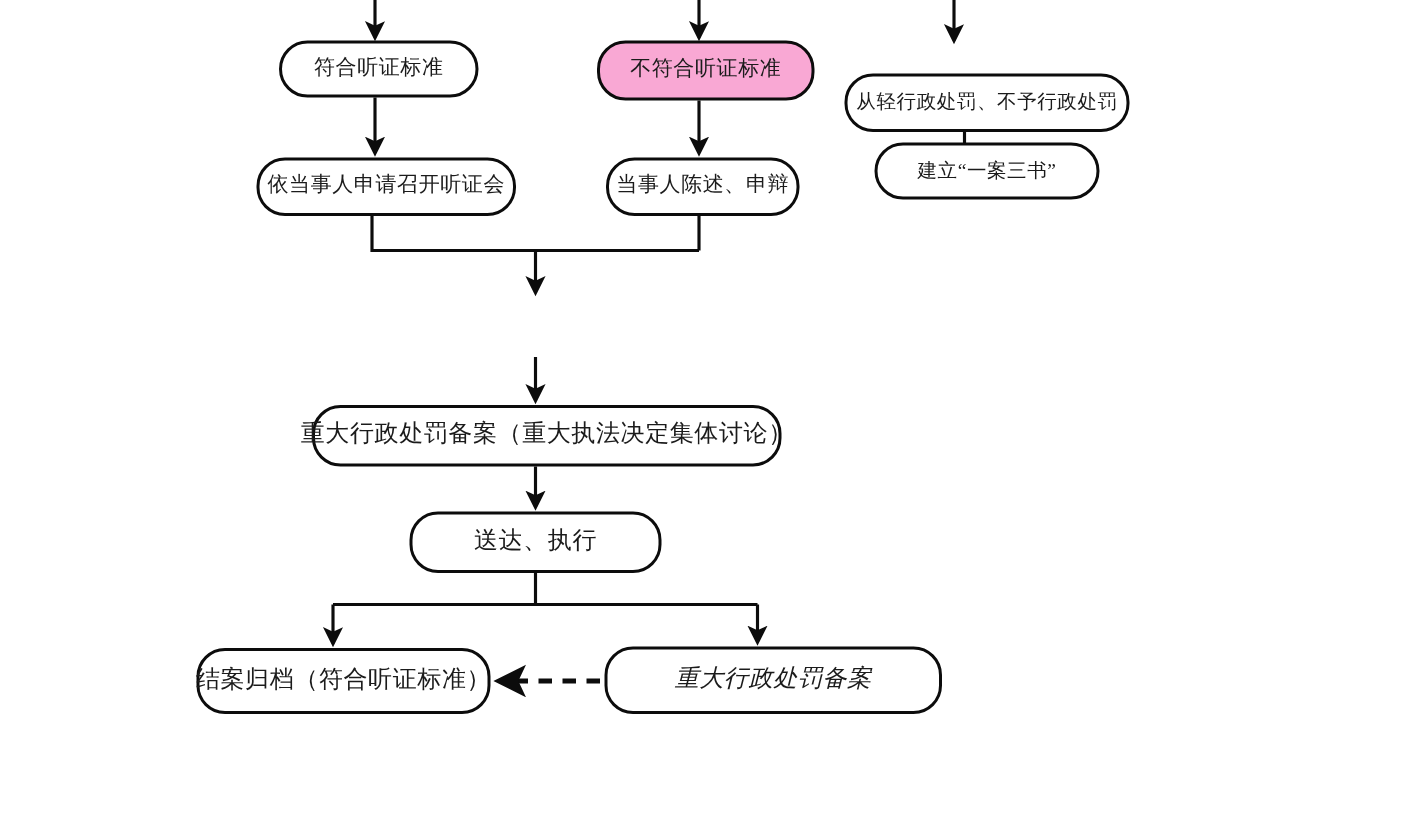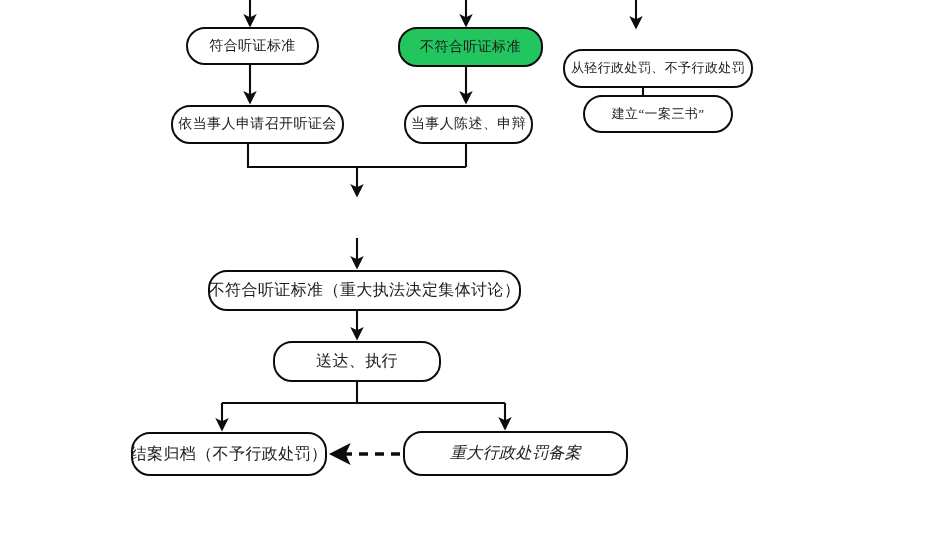--- a/index.html
+++ b/index.html
@@ -83,41 +83,41 @@
       <line x1="222" y1="403" x2="222" y2="429" marker-end="url(#arrowhead)"></line>
       <line x1="505" y1="403" x2="505" y2="428" marker-end="url(#arrowhead)"></line>
 
       <line x1="400" y1="454" x2="333" y2="454" stroke-width="3.4" stroke-dasharray="9 7" marker-end="url(#arrowhead-left)"></line>
     </g>
   </svg>
 
   <div class="node" style="left: 186px; top: 27px; width: 133px; height: 38px; font-size: 14px; border-color: rgb(12, 12, 12); background: rgb(255, 255, 255); color: rgb(27, 27, 27);">
     <span class="node-label">符合听证标准</span>
   </div>
-  <div class="node" style="left: 398px; top: 27px; width: 145px; height: 40px; font-size: 14px; border-color: rgb(12, 12, 12); background: #22c55e; color: rgb(27, 27, 27);">
+  <div class="node" style="left: 398px; top: 27px; width: 145px; height: 40px; font-size: 14px; border-color: rgb(12, 12, 12); background: #f9a8d4; color: rgb(27, 27, 27);">
     <span class="node-label">不符合听证标准</span>
   </div>
   <div class="node" style="left: 563px; top: 29px; width: 190px; height: 39px; font-size: 13px; border-color: rgb(12, 12, 12); background: rgb(255, 255, 255); color: rgb(27, 27, 27); margin-top: 20px;">
     <span class="node-label">从轻行政处罚、不予行政处罚</span>
   </div>
   <div class="node" style="left: 171px; top: 105px; width: 173px; height: 39px; font-size: 14px; border-color: rgb(12, 12, 12); background: rgb(255, 255, 255); color: rgb(27, 27, 27);">
     <span class="node-label">依当事人申请召开听证会</span>
   </div>
   <div class="node" style="left: 404px; top: 105px; width: 129px; height: 39px; font-size: 14px; border-color: rgb(12, 12, 12); background: rgb(255, 255, 255); color: rgb(27, 27, 27);">
     <span class="node-label">当事人陈述、申辩</span>
   </div>
   <div class="node" style="left: 583px; top: 95px; width: 150px; height: 38px; font-size: 13px; border-color: rgb(12, 12, 12); background: rgb(255, 255, 255); color: rgb(27, 27, 27);">
     <span class="node-label">建立“一案三书”</span>
   </div>
   <div class="node" style="left: 208px; top: 270px; width: 313px; height: 41px; font-size: 16px; border-color: rgb(12, 12, 12); background: rgb(255, 255, 255); color: rgb(27, 27, 27);">
-    <span class="node-label">不符合听证标准（重大执法决定集体讨论）</span>
+    <span class="node-label">重大行政处罚备案（重大执法决定集体讨论）</span>
   </div>
   <div class="node" style="left: 273px; top: 341px; width: 168px; height: 41px; font-size: 16px; border-color: rgb(12, 12, 12); background: rgb(255, 255, 255); color: rgb(27, 27, 27);">
     <span class="node-label">送达、执行</span>
   </div>
   <div class="node" style="left: 131px; top: 432px; width: 196px; height: 44px; font-size: 16px; border-color: rgb(12, 12, 12); background: rgb(255, 255, 255); color: rgb(27, 27, 27);">
-    <span class="node-label">结案归档（不予行政处罚）</span>
+    <span class="node-label">结案归档（符合听证标准）</span>
   </div>
   <div class="node" style="left: 403px; top: 431px; width: 225px; height: 45px; font-size: 16px; border-color: rgb(12, 12, 12); background: rgb(255, 255, 255); color: rgb(27, 27, 27); font-style: italic;">
     <span class="node-label">重大行政处罚备案</span>
   </div>
 
 </div>
 
 </body></html>

